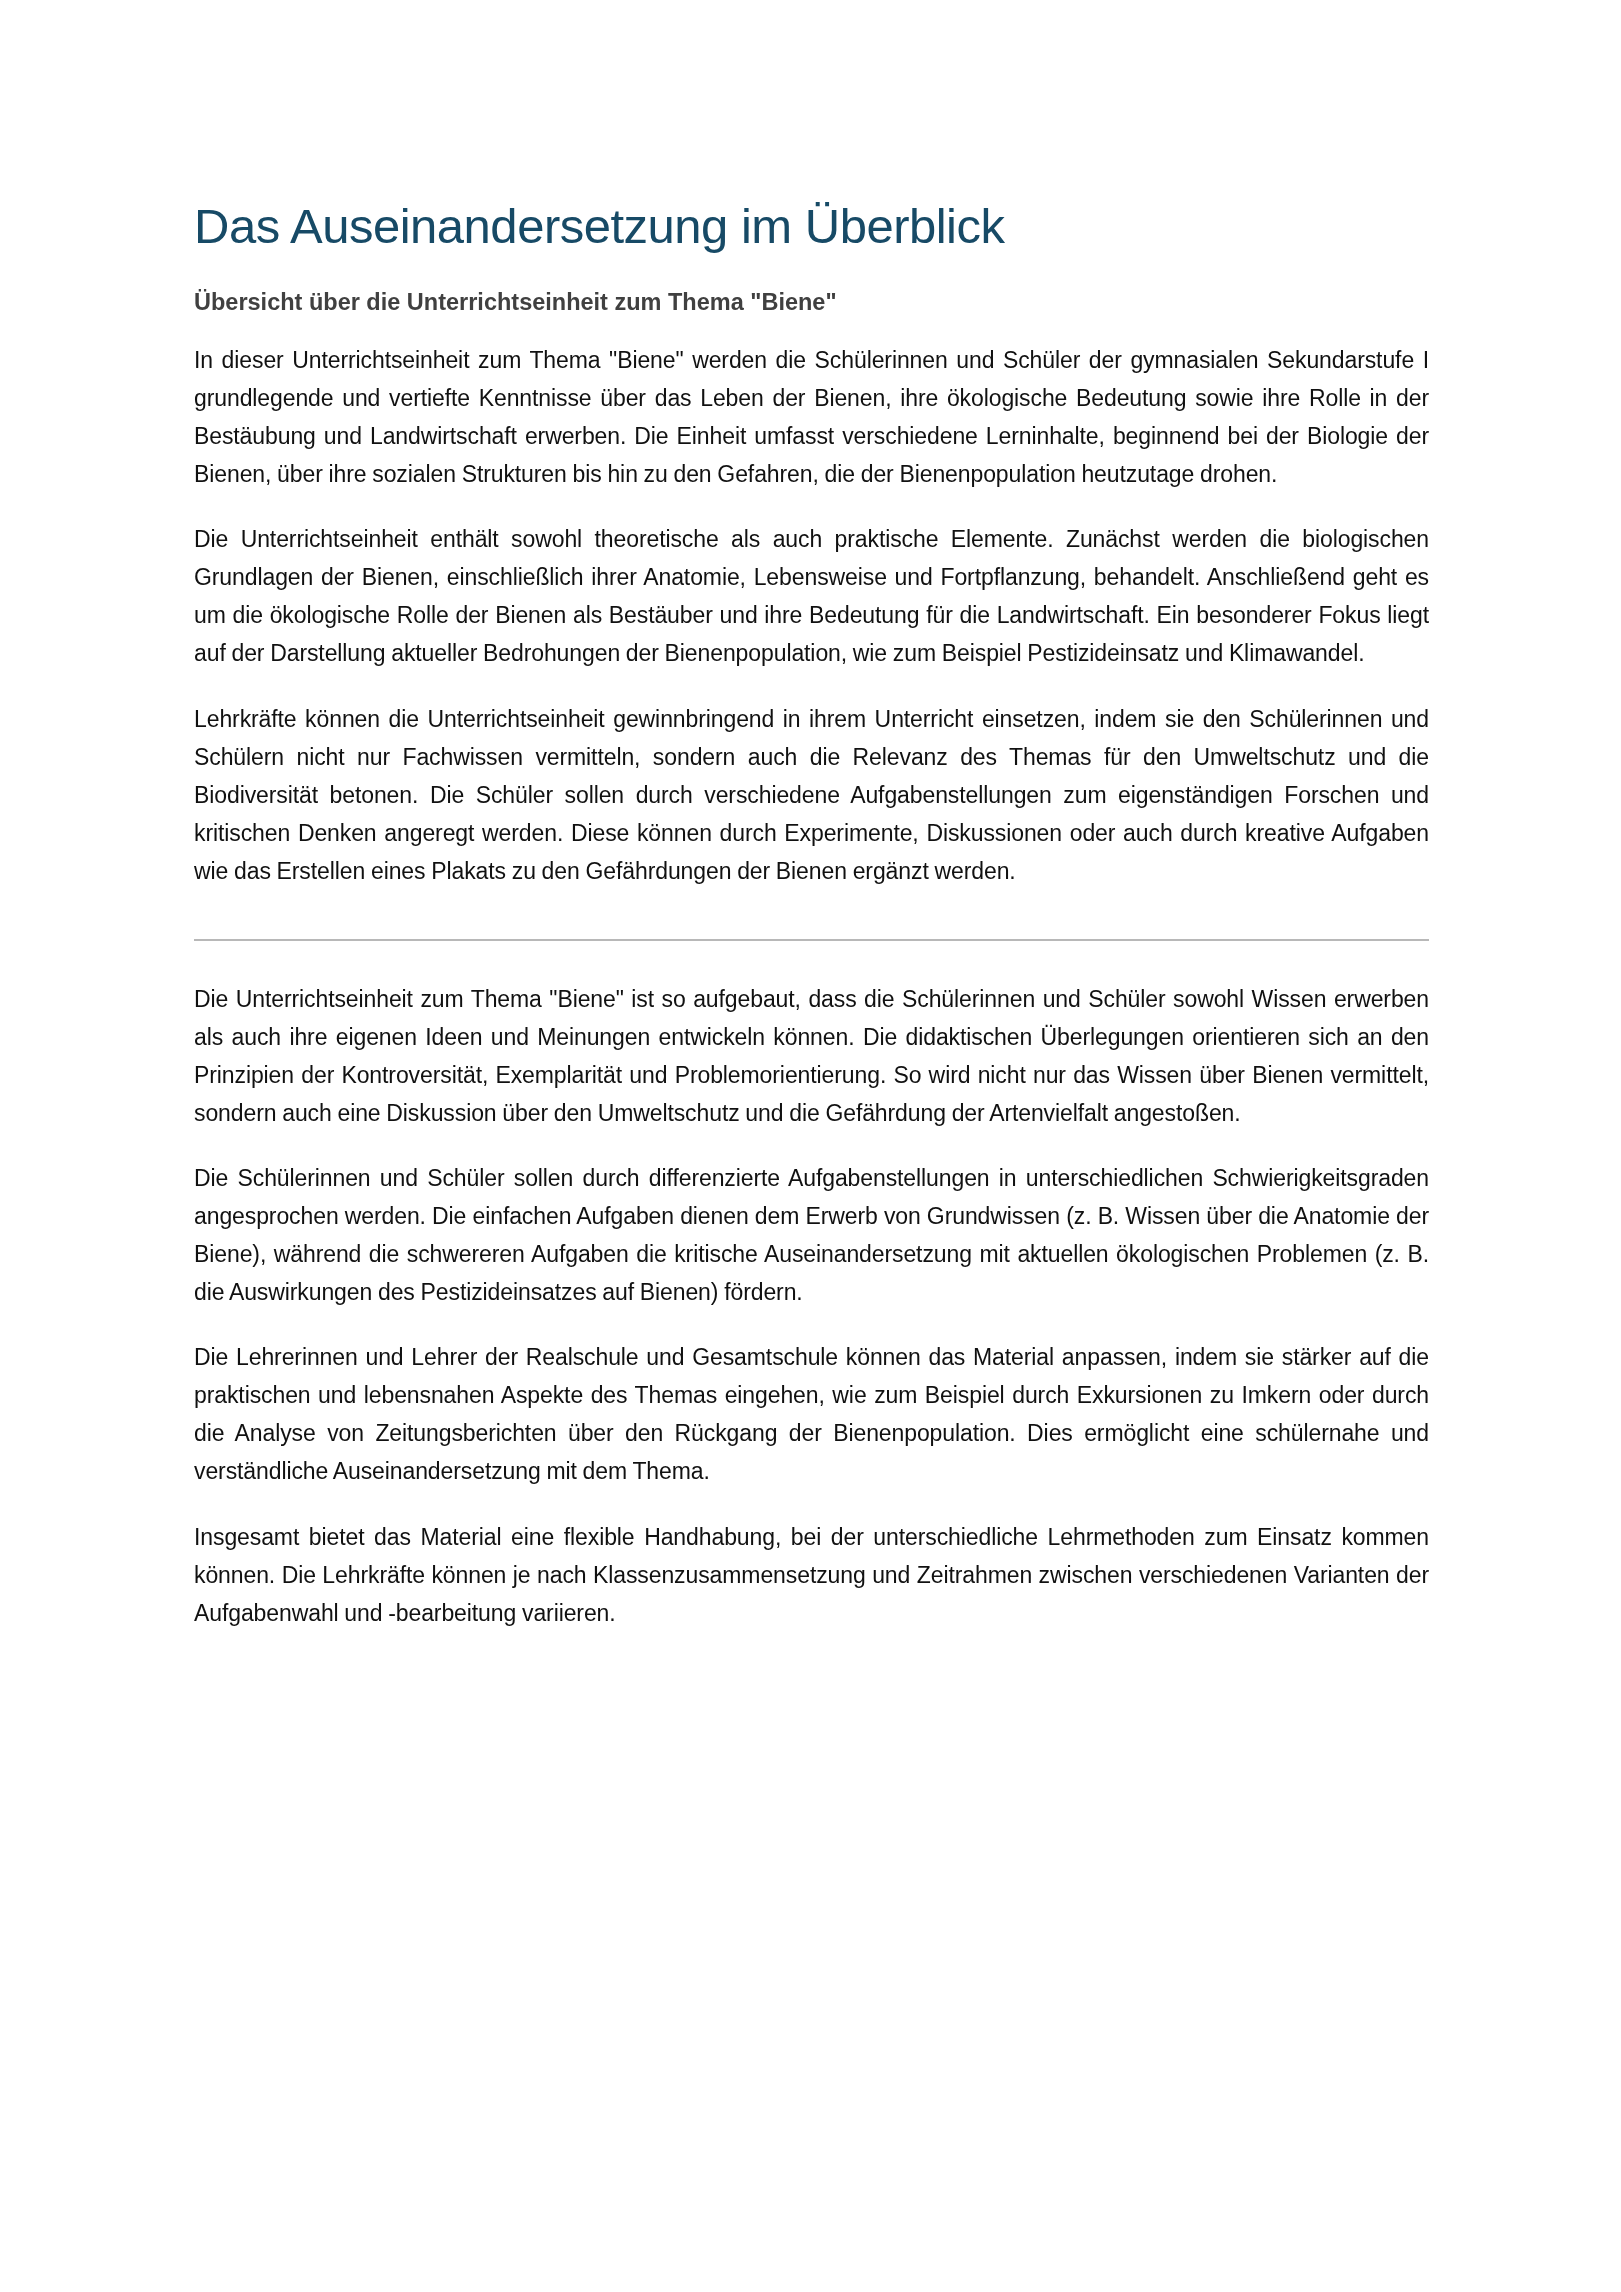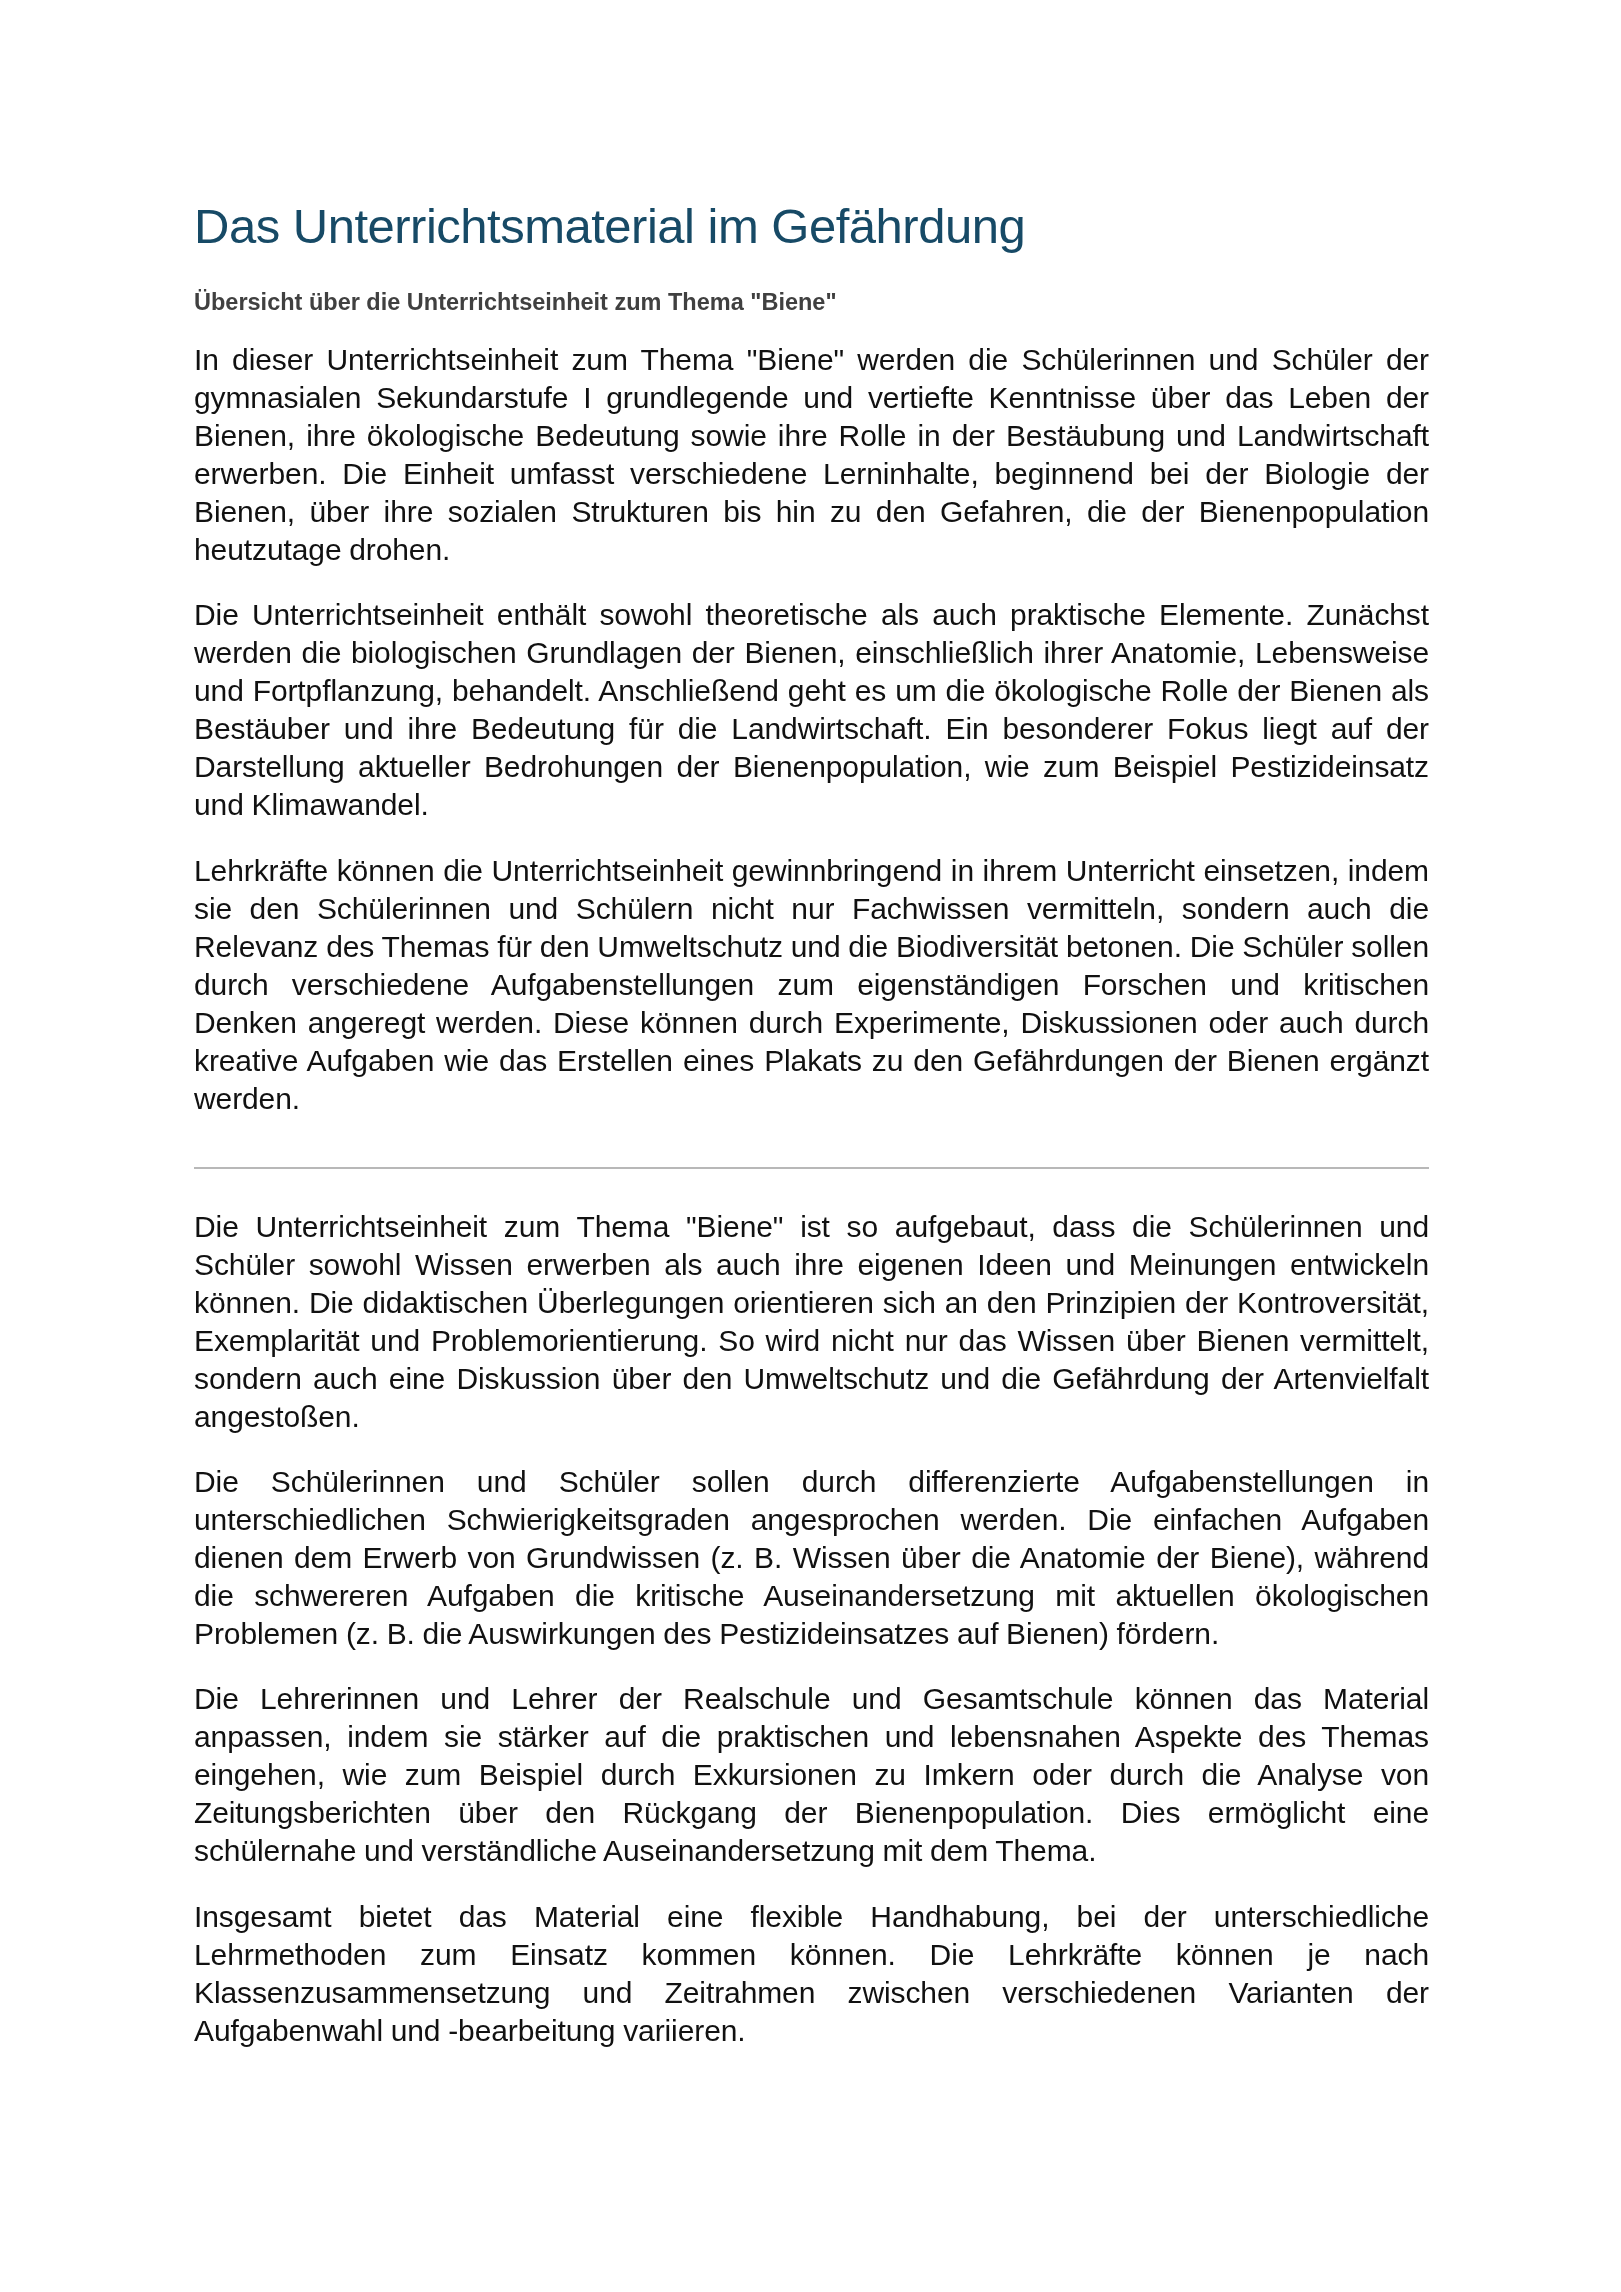--- a/index.html
+++ b/index.html
@@ -31,21 +31,21 @@
       letter-spacing: -0.5px;
     }
     .section-heading {
       font-weight: bold;
       font-size: 23.5px;
       line-height: 29px;
       margin: 0 0 23.5px 0;
       color: #404040;
     }
     .para {
-      font-size: 30px;
+      font-size: 23px;
       line-height: 38px;
       text-align: justify;
       margin: 0 0 27.4px 0;
       letter-spacing: -0.1px;
       word-spacing: -0.5px;
     }
     .divider {
       border: none;
       height: 2px;
       background: #b8b8b8;
@@ -53,21 +53,21 @@
       width: 1235px;
     }
     .section {
       margin: 0;
     }
   </style>
 </head>
 <body>
 
 <div class="page">
-  <h1 class="title" style="color: rgb(23, 74, 102);">Das Unterrichtsmaterial im Gefährdung</h1>
+  <h1 class="title" style="color: rgb(23, 74, 102);">Das Auseinandersetzung im Überblick</h1>
 
   <section class="section">
     <h2 class="section-heading">Übersicht über die Unterrichtseinheit zum Thema "Biene"</h2>
     <p class="para">In dieser Unterrichtseinheit zum Thema "Biene" werden die Schülerinnen und Schüler der gymnasialen Sekundarstufe I grundlegende und vertiefte Kenntnisse über das Leben der Bienen, ihre ökologische Bedeutung sowie ihre Rolle in der Bestäubung und Landwirtschaft erwerben. Die Einheit umfasst verschiedene Lerninhalte, beginnend bei der Biologie der Bienen, über ihre sozialen Strukturen bis hin zu den Gefahren, die der Bienenpopulation heutzutage drohen.</p>
     <p class="para">Die Unterrichtseinheit enthält sowohl theoretische als auch praktische Elemente. Zunächst werden die biologischen Grundlagen der Bienen, einschließlich ihrer Anatomie, Lebensweise und Fortpflanzung, behandelt. Anschließend geht es um die ökologische Rolle der Bienen als Bestäuber und ihre Bedeutung für die Landwirtschaft. Ein besonderer Fokus liegt auf der Darstellung aktueller Bedrohungen der Bienenpopulation, wie zum Beispiel Pestizideinsatz und Klimawandel.</p>
     <p class="para">Lehrkräfte können die Unterrichtseinheit gewinnbringend in ihrem Unterricht einsetzen, indem sie den Schülerinnen und Schülern nicht nur Fachwissen vermitteln, sondern auch die Relevanz des Themas für den Umweltschutz und die Biodiversität betonen. Die Schüler sollen durch verschiedene Aufgabenstellungen zum eigenständigen Forschen und kritischen Denken angeregt werden. Diese können durch Experimente, Diskussionen oder auch durch kreative Aufgaben wie das Erstellen eines Plakats zu den Gefährdungen der Bienen ergänzt werden.</p>
   </section>
 
   <hr class="divider" style="background: rgb(184, 184, 184);">
 

